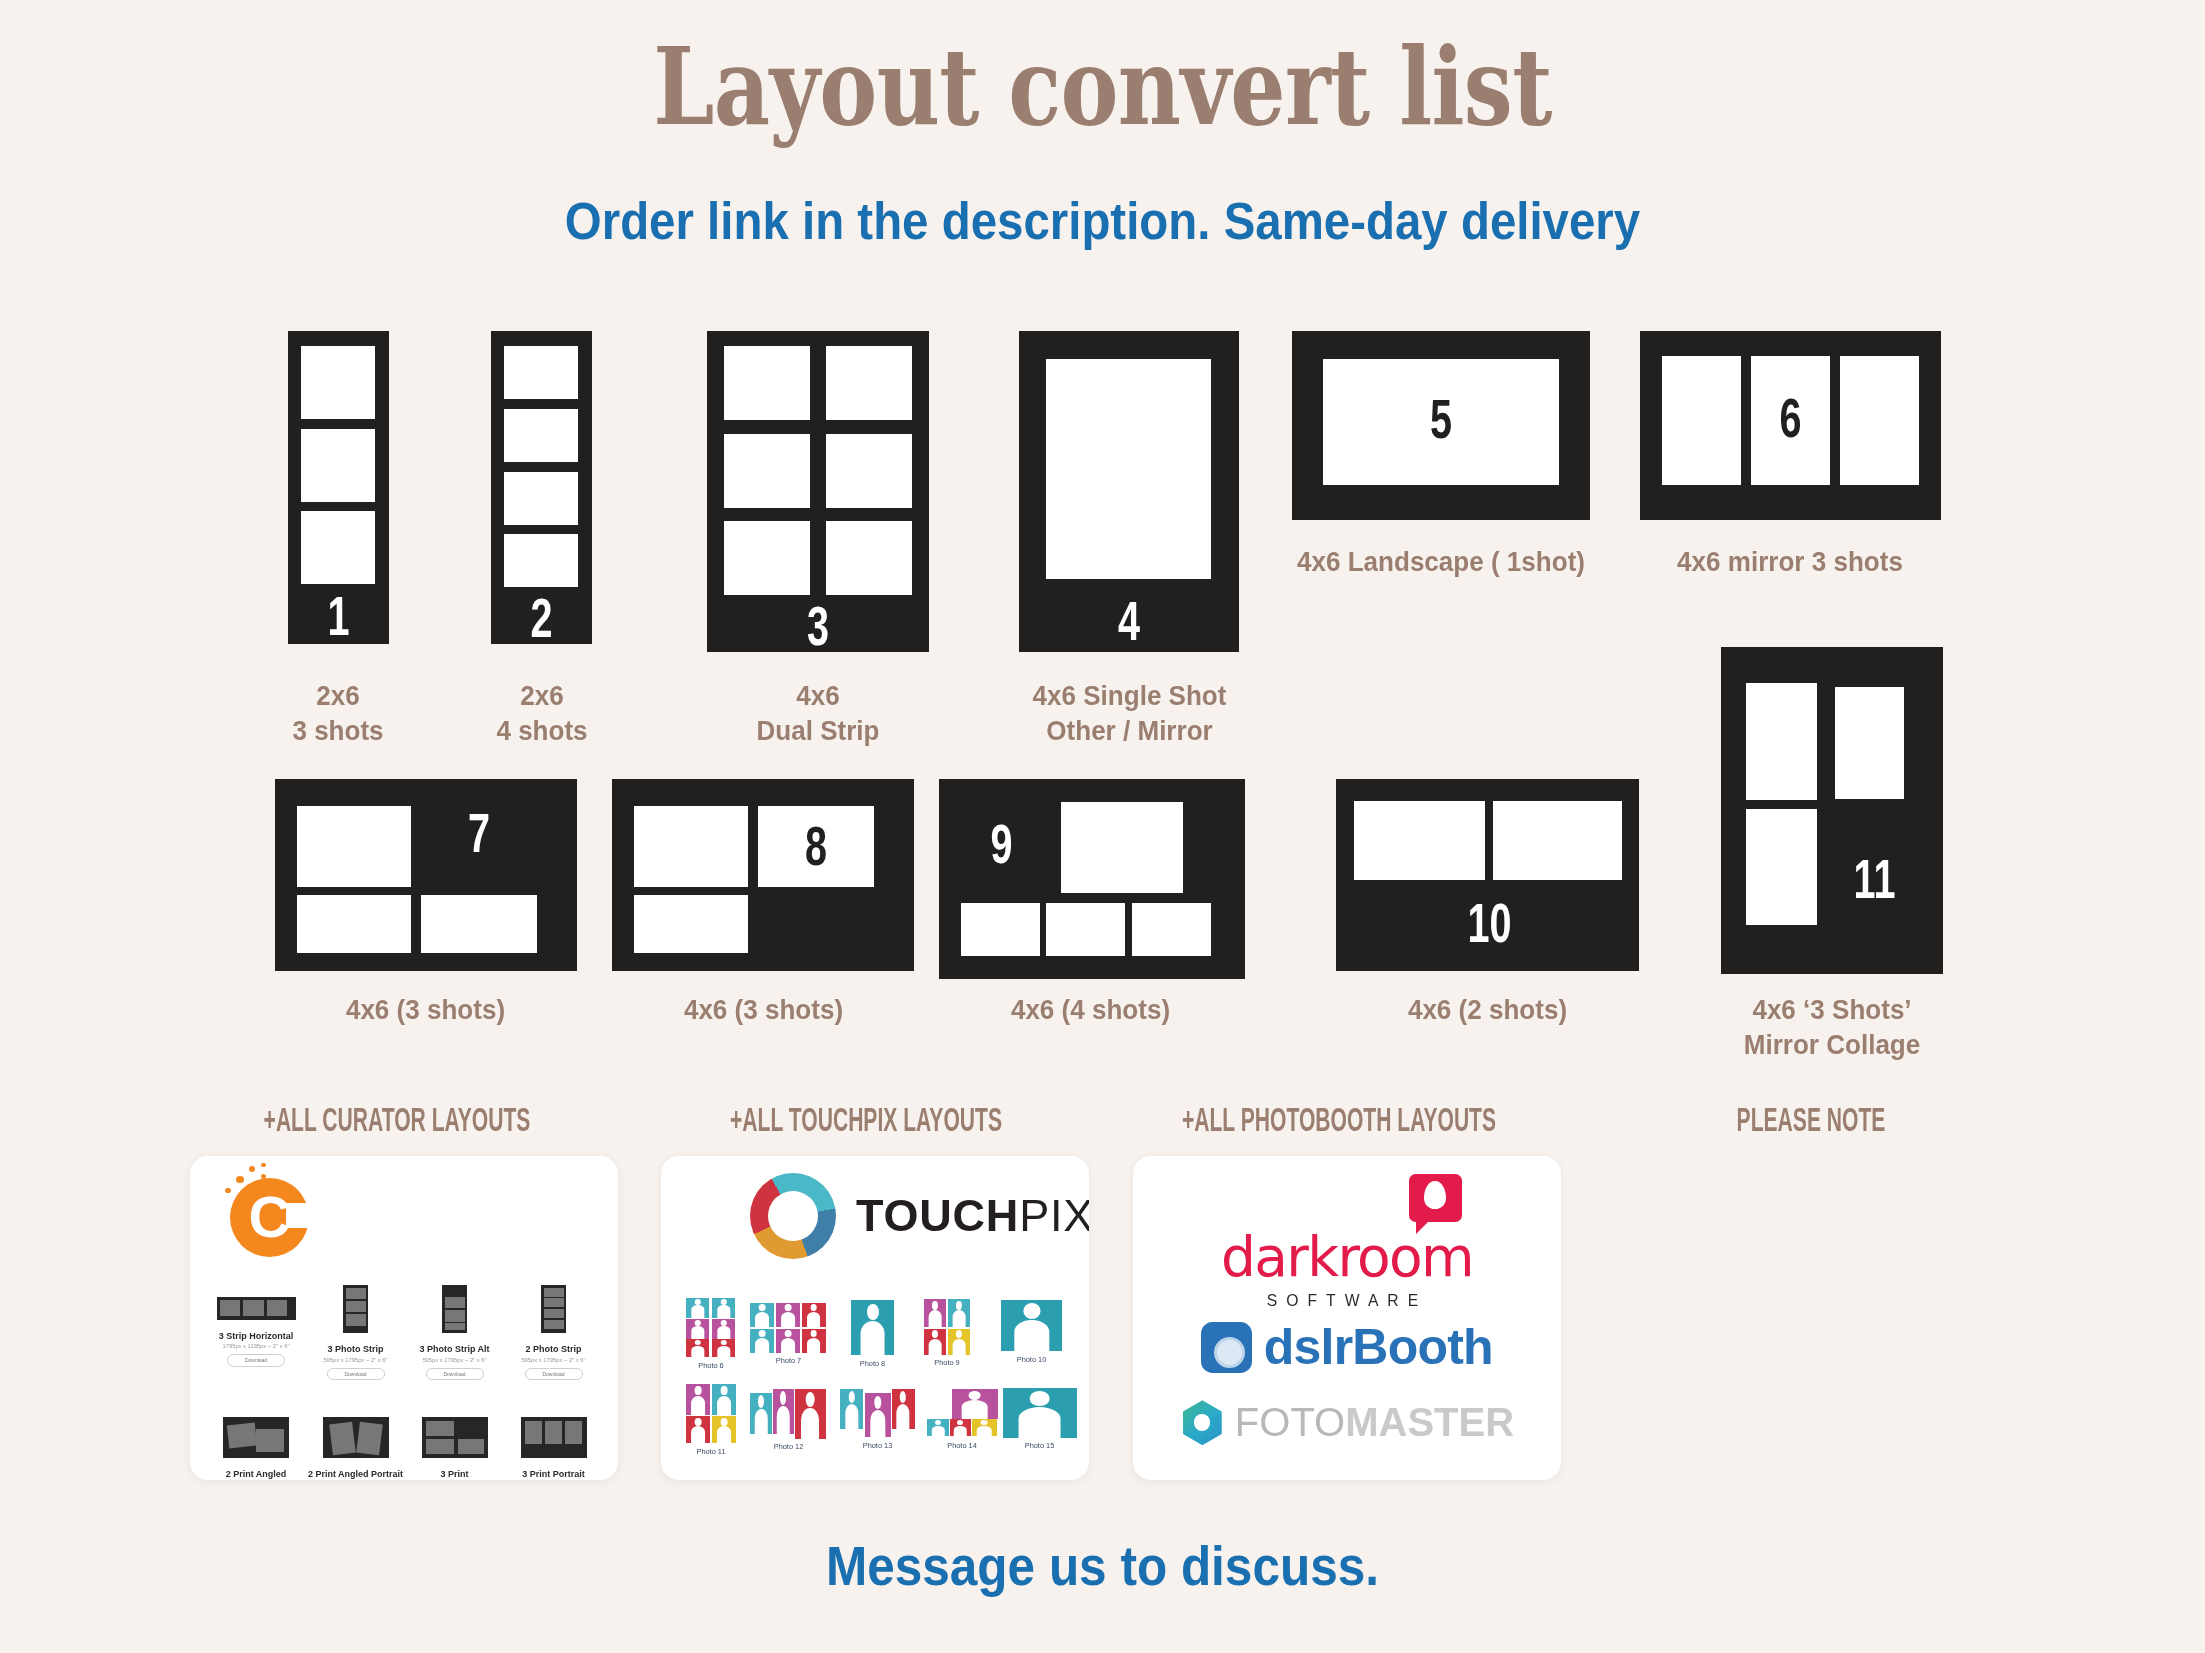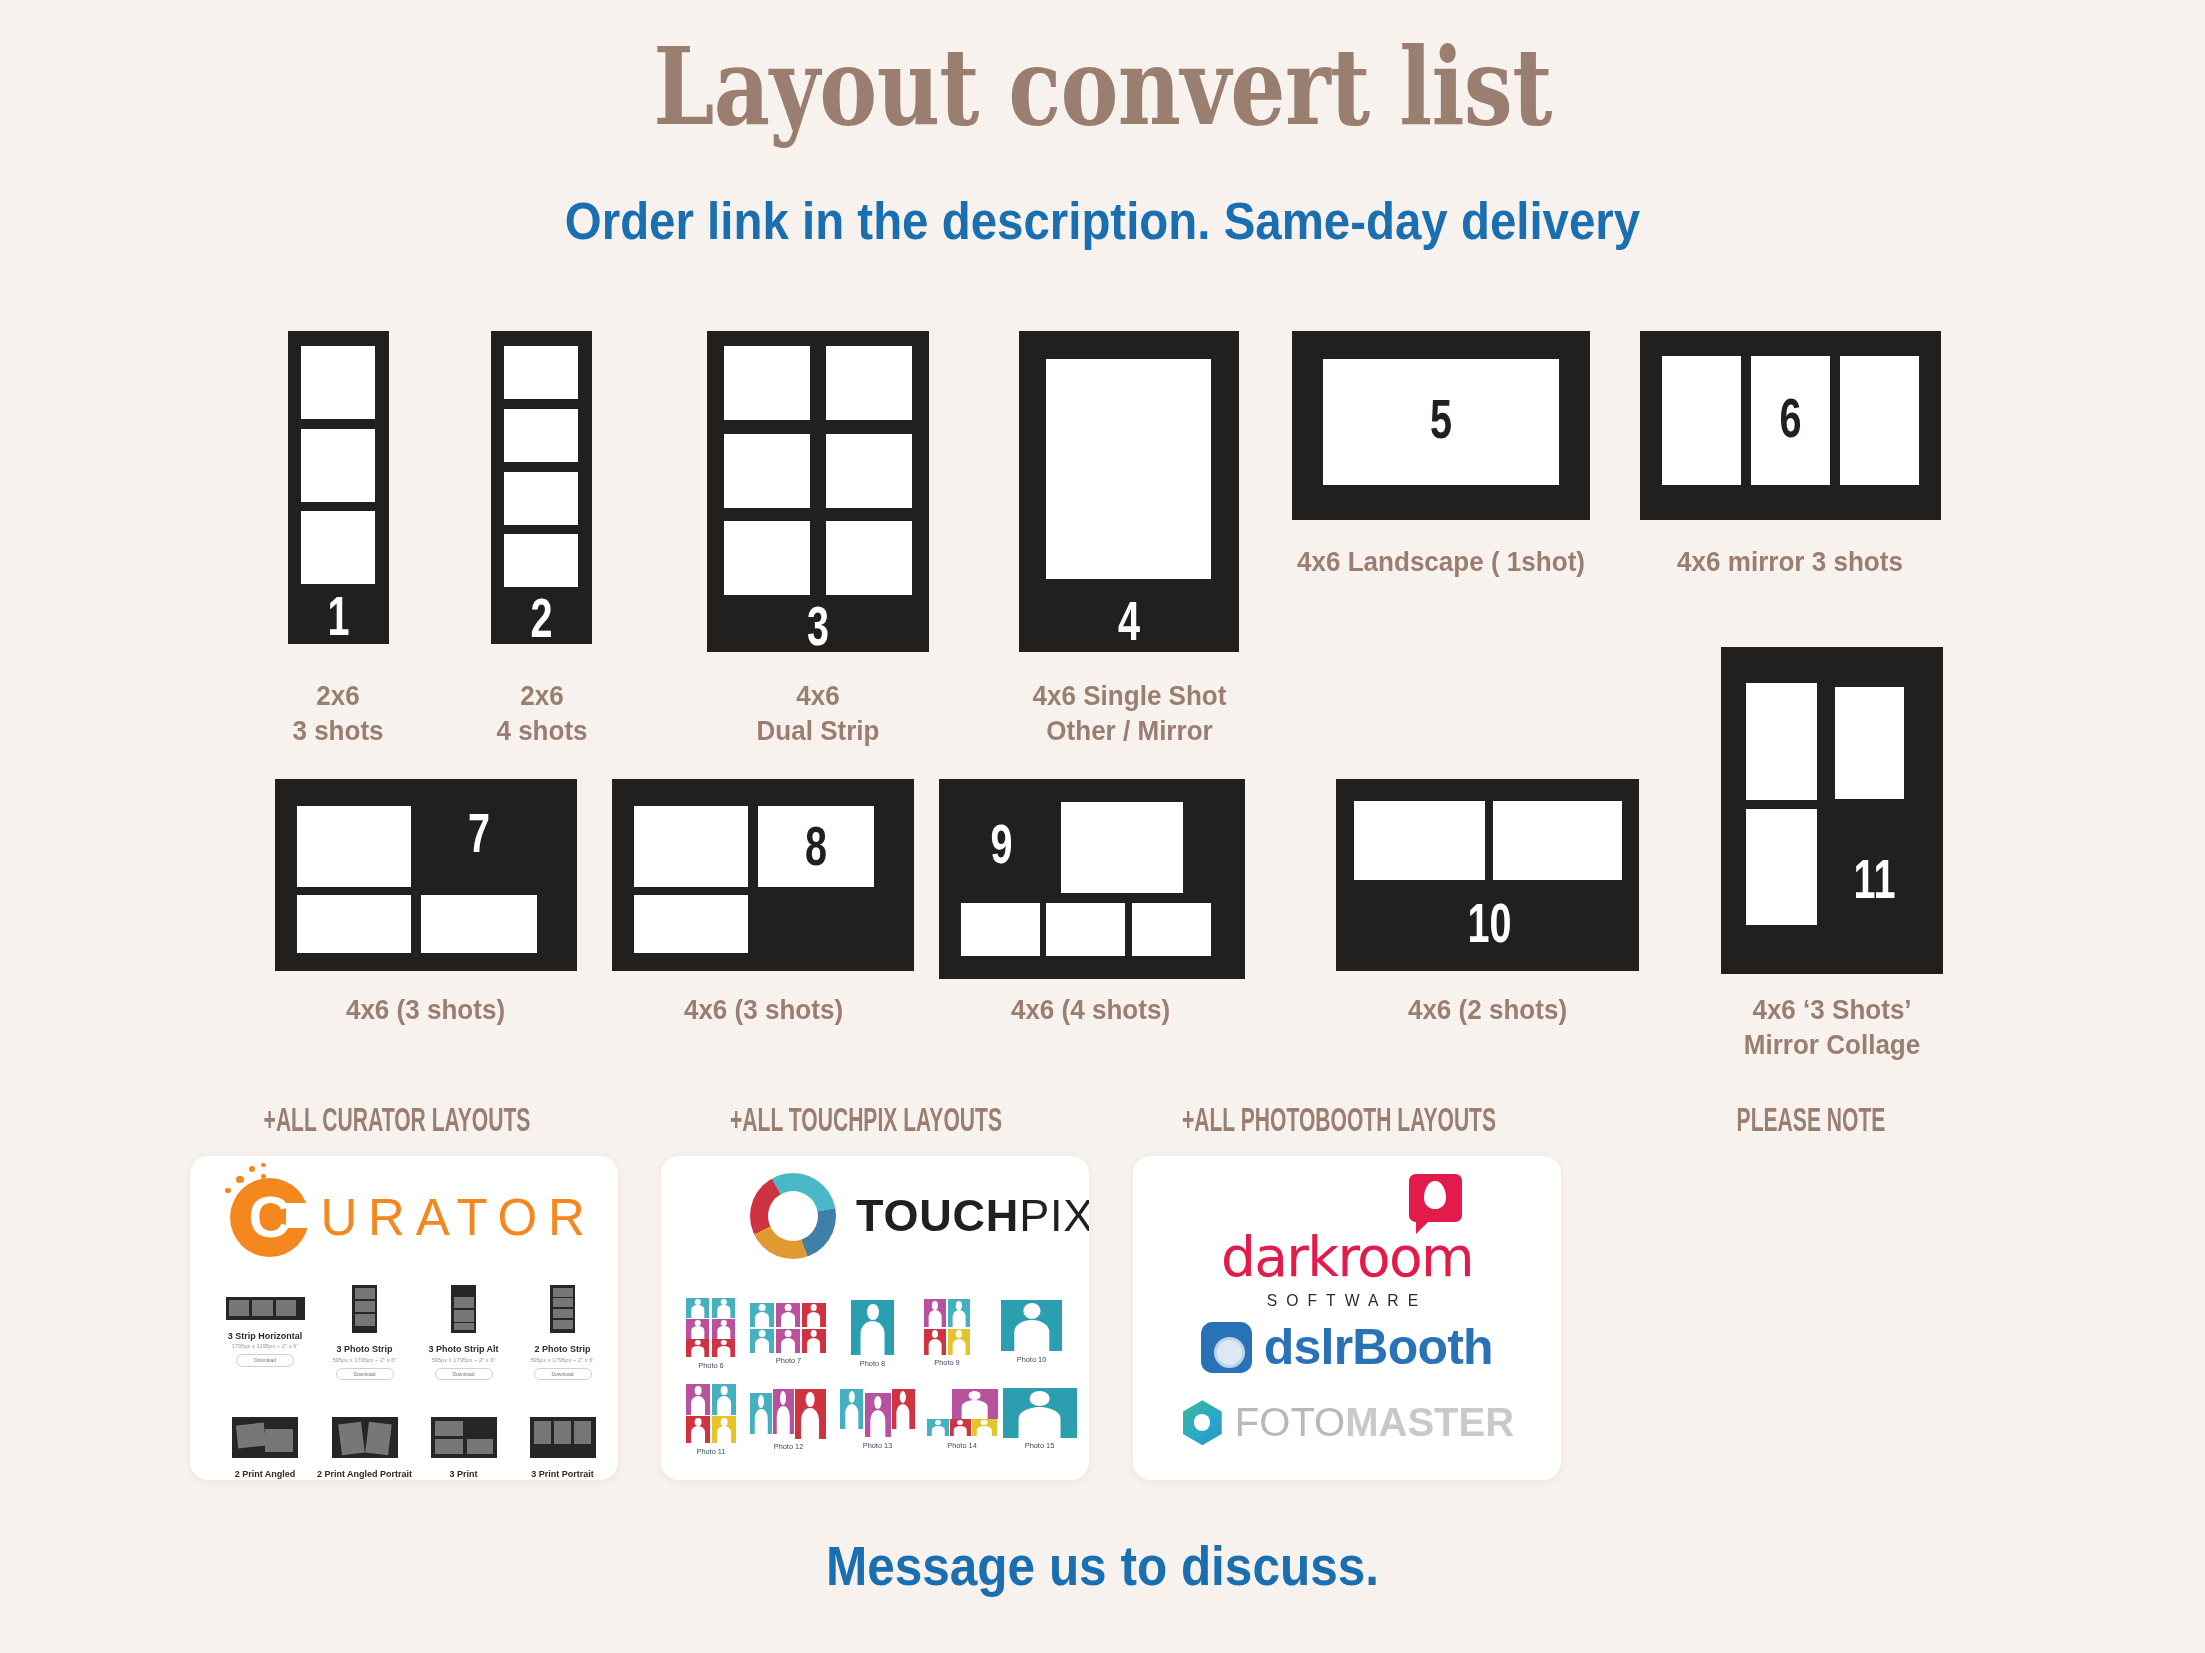--- a/index.html
+++ b/index.html
@@ -98,21 +98,21 @@
     width: 25px; height: 25px; background: #ffffff;
   }
   .cur-dots { position: absolute; left: -11.6px; top: -15px; width: 66px; height: 50px; }
   .cur-dots i {
     position: absolute; background: #f5871f; border-radius: 50%; display: block;
   }
   .cur-word {
     margin-left: 11.6px; color: #f5871f;
     font-size: 51px; font-weight: 500; letter-spacing: 10.7px;
   }
-  .cur-thumbs { position: absolute; left: 0; top: 124px; width: 100%; padding-left: 9px; }
+  .cur-thumbs { position: absolute; left: 0; top: 124px; width: 100%; }
   .cur-row { position: relative; height: 132px; }
   .cur-item { position: absolute; text-align: center; }
   .cur-name { font-size: 9px; font-weight: 700; color: #2a2a2a; white-space: nowrap; }
   .cur-dim { font-size: 5.8px; color: #9a9a9a; margin-top: 2.5px; white-space: nowrap; }
   .cur-btn {
     margin: 5px auto 0; width: 58px; height: 12.4px; border: 0.8px solid #cfcfcf;
     border-radius: 6.6px; font-size: 5px; color: #777; line-height: 10.7px;
   }
   .mini { background: #262626; display: inline-block; position: relative; }
   .mini span { position: absolute; background: #777777; display: block; }
@@ -307,21 +307,20 @@
     <div class="cur-logo">
       <div class="cur-dots">
         <i style="left:6.6px;top:25px;width:5.8px;height:5.8px;"></i>
         <i style="left:18px;top:13.2px;width:7.4px;height:7.4px;"></i>
         <i style="left:31px;top:3.3px;width:5.8px;height:5.8px;"></i>
         <i style="left:43px;top:11.6px;width:5px;height:5px;"></i>
         <i style="left:25px;top:28px;width:10px;height:10px;"></i>
         <i style="left:43px;top:0px;width:4.1px;height:4.1px;"></i>
       </div>
       <div class="cur-c">C</div>
-      <div class="cur-word">URATOR</div>
     </div>
 
     <div class="cur-thumbs">
 
       <div class="cur-row">
         <div class="cur-item" style="left:16.5px;top:5px;width:99px;">
           <div class="mini" style="width:79px;height:23px;margin:11.6px auto 8.3px;">
             <span style="left:3.3px;top:3.3px;width:20.7px;height:16.5px;"></span>
             <span style="left:26.5px;top:3.3px;width:20.7px;height:16.5px;"></span>
             <span style="left:50px;top:3.3px;width:20.7px;height:16.5px;"></span>

